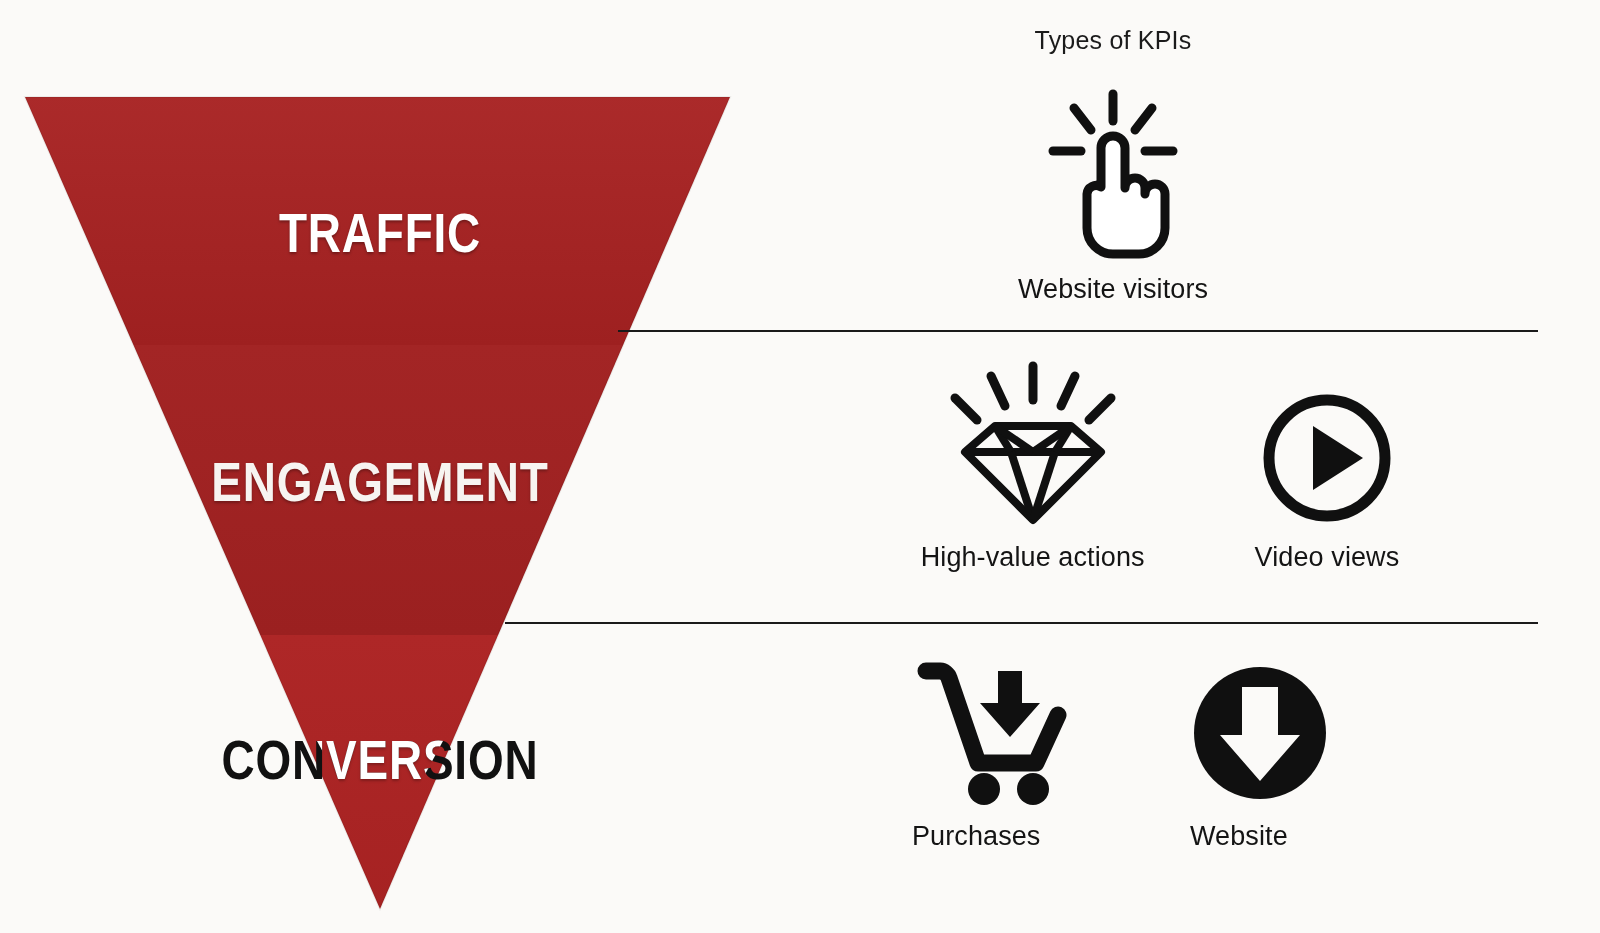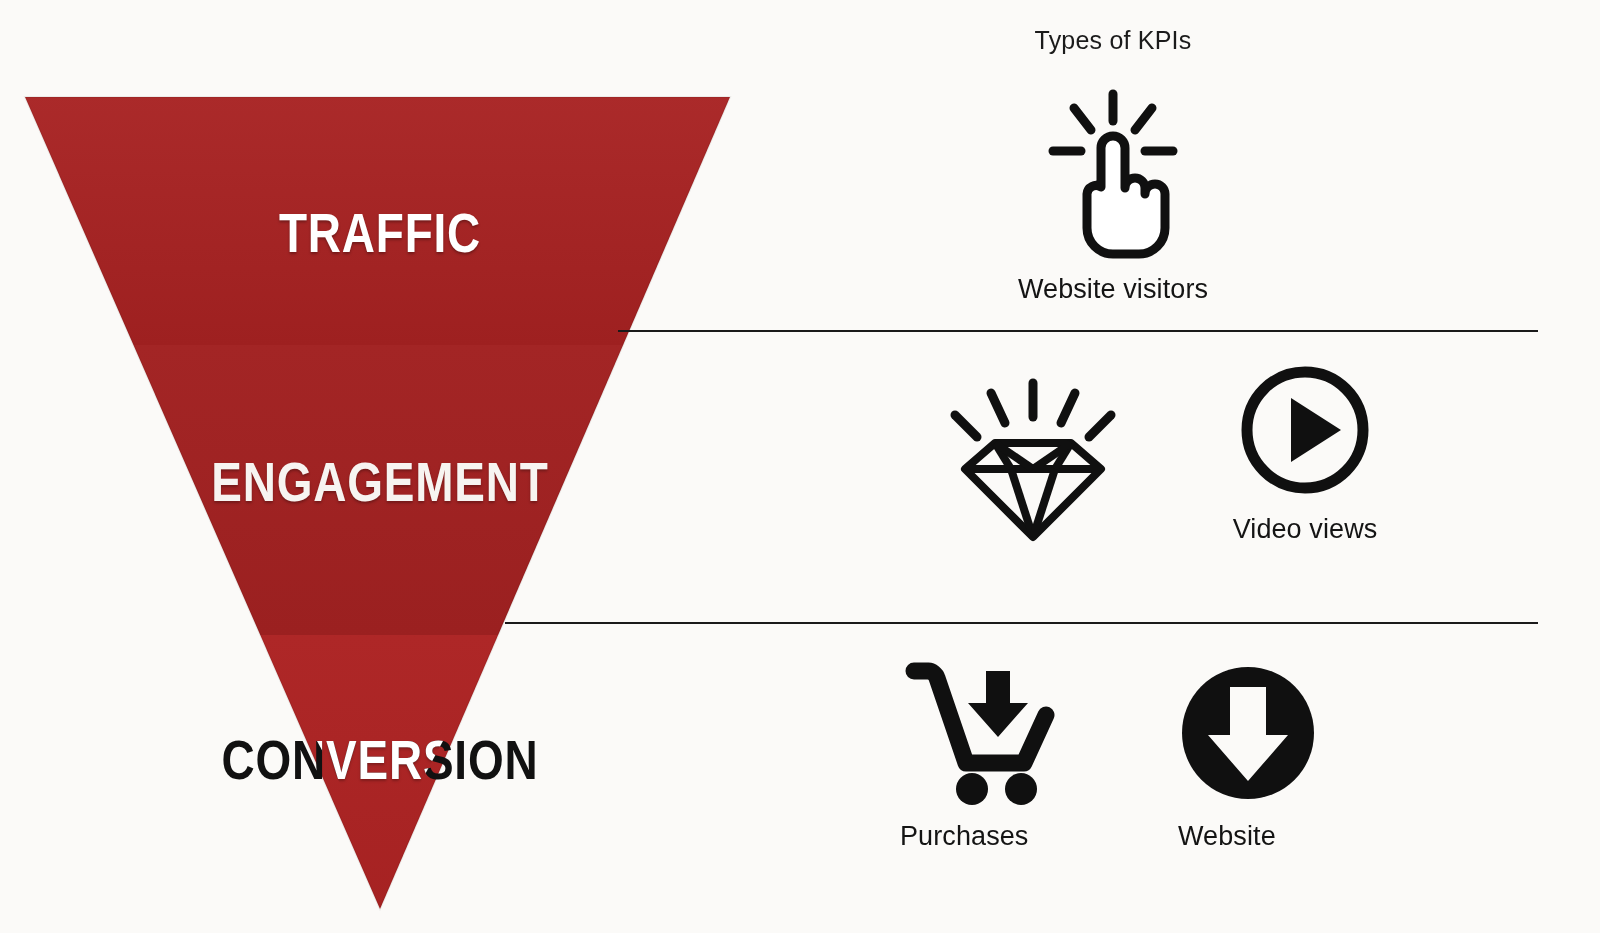--- a/index.html
+++ b/index.html
@@ -112,21 +112,21 @@
   #divider-2 { left: 35px;  top: 622px; width: 1033px; }
 
   .kpi-row {
     position: absolute;
     display: flex;
     align-items: flex-end;
     justify-content: center;
   }
   #row-traffic    { left: 0;   top: 88px;  width: 1130px; gap: 0; transform: translateX(78px); }
   #row-engagement { left: 330px; top: 360px; width: 720px; gap: 110px; }
-  #row-conversion { left: 244px; top: 655px; width: 790px; gap: 118px; }
+  #row-conversion { left: 256px; top: 655px; width: 790px; gap: 118px; }
 
   .kpi-item {
     display: flex;
     flex-direction: column;
   }
   .kpi-icon {
     display: flex;
     align-items: flex-end;
     justify-content: center;
   }
@@ -234,20 +234,21 @@
               <line x1="22" y1="92" x2="158" y2="92"></line>
               <line x1="52" y1="66" x2="68" y2="92"></line>
               <line x1="128" y1="66" x2="112" y2="92"></line>
               <line x1="68" y1="92" x2="90" y2="160"></line>
               <line x1="112" y1="92" x2="90" y2="160"></line>
               <line x1="52" y1="66" x2="90" y2="92"></line>
               <line x1="128" y1="66" x2="90" y2="92"></line>
             </g>
           </svg>
         </div>
+        <div class="kpi-label">High-value actions</div>
       </div>
 
       <div class="kpi-item">
         <div class="kpi-icon">
           <svg width="136" height="140" viewBox="0 0 136 140" xmlns="http://www.w3.org/2000/svg">
             <circle cx="68" cy="70" r="58" fill="none" stroke="#101010" stroke-width="11"></circle>
             <polygon points="54,38 104,70 54,102" fill="#101010"></polygon>
           </svg>
         </div>
         <div class="kpi-label">Video views</div>

